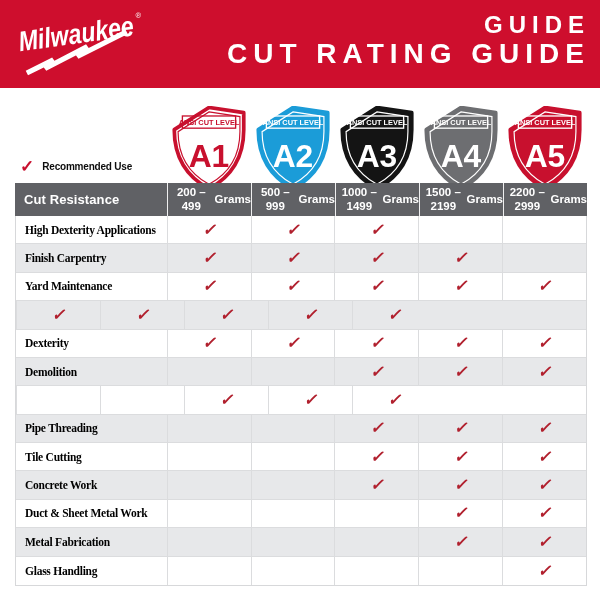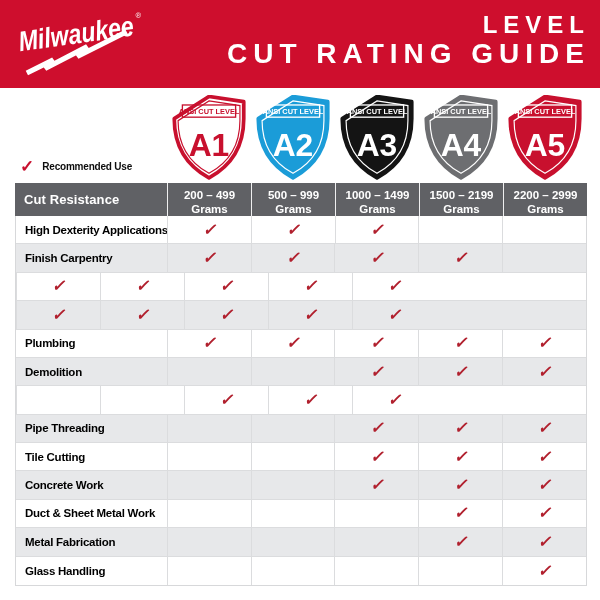--- a/index.html
+++ b/index.html
@@ -25,21 +25,21 @@
     font-size:24px; font-weight:bold; letter-spacing:6px; margin-right:-6px;
     line-height:26px;
   }
   #banner-title .t2 {
     font-size:28px; font-weight:bold; letter-spacing:6px; margin-right:-6px;
     line-height:31px;
   }
 
   
   .shield {
-    position:absolute; top:95px; width:74px; height:85px;
+    position:absolute; top:106px; width:74px; height:85px;
   }
   .shield svg { display:block; }
 
   
   #legend {
     position:absolute; left:20px; top:155px;
     display:flex; align-items:center; gap:8px; height:22px;
   }
   #legend .chk { font-size:17px; font-weight:bold; line-height:1; }
   #legend .lbl { font-size:10px; font-weight:bold; color:#0d0d0d; letter-spacing:-0.2px; }
@@ -51,53 +51,53 @@
   }
   #header-row {
     display:flex; height:33px; color:#fff;
     margin:0 -1px; 
   }
   #corner-cell {
     width:152px; display:flex; align-items:center;
     padding-left:9px; font-size:13px; font-weight:bold; letter-spacing:0.1px;
   }
   .hcell {
-    width:84px; display:flex; flex-direction:column;
-    align-items:center; justify-content:flex-end;
+    width:84px; display:flex; flex-direction:row;
+    align-items:center; justify-content:space-between;
     font-size:11.5px; font-weight:bold; line-height:13.5px;
     border-left:1px solid rgba(255,255,255,0.9);
     text-align:center;
   }
   .trow { display:flex; height:28.38px; border-bottom:1px solid #dbdcde; background:#fff; }
   .trow:last-child { border-bottom:none; }
   .trow.alt { background:#e7e8ea; }
   .rlabel {
     width:151px; display:flex; align-items:center;
     padding-left:9px; font-size:11.5px; font-weight:bold;
-    color:#000; letter-spacing:-0.25px; white-space:nowrap;
+    color:#000; letter-spacing:-0.25px; white-space:nowrap;font-family:Liberation Serif, serif;
   }
   .ccell {
     width:84px; display:flex; align-items:center; justify-content:center;
     border-left:1px solid #dbdcde;
     font-size:16px; font-weight:bold; font-style:italic; line-height:1;
   }
 </style>
 </head>
 <body>
 
 <div id="banner" style="background: rgb(206, 14, 45);">
   <svg id="logo" width="140" height="74" viewBox="0 0 150 78">
     <g transform="rotate(-8 72 38)">
       <text x="70" y="38" text-anchor="middle" font-size="30" font-weight="bold" font-style="italic" fill="#ffffff" textLength="124" lengthAdjust="spacingAndGlyphs">Milwaukee</text>
       <text x="136" y="20" font-size="8" fill="#ffffff">®</text>
       <path d="M12,62 L42,52 L32,60 L80,43 L68,52 L124,33" stroke="#ffffff" stroke-width="5.5" fill="none" stroke-linecap="butt"></path>
     </g>
   </svg>
   <div id="banner-title">
-    <div class="t1">LEVEL</div>
+    <div class="t1">GUIDE</div>
     <div class="t2">CUT RATING GUIDE</div>
   </div>
 </div>
 
 <div id="shields">
     <div class="shield" style="left: 172px;">
       <svg width="74" height="85" viewBox="0 0 100 115">
         <path d="M50,2 L97,9 L97,32 C97,67 83,94 50,112 C17,94 3,67 3,32 Z" fill="#ffffff" stroke="#c8102e" stroke-width="5" stroke-linejoin="round"></path>
         <path d="M50,2 L97,9 L97,32 C97,67 83,94 50,112 C17,94 3,67 3,32 Z" fill="none" stroke="#c8102e" stroke-width="1.8" transform="translate(50,57) scale(0.89) translate(-50,-57)"></path>
         <rect x="14" y="13.5" width="72" height="16.5" fill="none" stroke="#c8102e" stroke-width="1.8"></rect>
@@ -184,35 +184,36 @@
       </div>
       <div class="trow alt">
         <div class="rlabel">Finish Carpentry</div>
         <div class="ccell" style="color:#b1202e">✓</div>
         <div class="ccell" style="color:#b1202e">✓</div>
         <div class="ccell" style="color:#b1202e">✓</div>
         <div class="ccell" style="color:#b1202e">✓</div>
         <div class="ccell" style="color:#b1202e"></div>
       </div>
       <div class="trow">
-        <div class="ccell" style="color:#b1202e">✓</div>
-        <div class="ccell" style="color:#b1202e">✓</div>
-        <div class="ccell" style="color:#b1202e">✓</div>
-        <div class="ccell" style="color:#b1202e">✓</div>
-        <div class="ccell" style="color:#b1202e">✓</div>
-      </div>
-      <div class="trow alt">
-        <div class="ccell" style="color:#b1202e">✓</div>
-        <div class="ccell" style="color:#b1202e">✓</div>
-        <div class="ccell" style="color:#b1202e">✓</div>
-        <div class="ccell" style="color:#b1202e">✓</div>
-        <div class="ccell" style="color:#b1202e">✓</div>
-      </div>
-      <div class="trow">
-        <div class="rlabel">Plumbing</div>
+        <div class="rlabel">Yard Maintenance</div>
+        <div class="ccell" style="color:#b1202e">✓</div>
+        <div class="ccell" style="color:#b1202e">✓</div>
+        <div class="ccell" style="color:#b1202e">✓</div>
+        <div class="ccell" style="color:#b1202e">✓</div>
+        <div class="ccell" style="color:#b1202e">✓</div>
+      </div>
+      <div class="trow alt">
+        <div class="ccell" style="color:#b1202e">✓</div>
+        <div class="ccell" style="color:#b1202e">✓</div>
+        <div class="ccell" style="color:#b1202e">✓</div>
+        <div class="ccell" style="color:#b1202e">✓</div>
+        <div class="ccell" style="color:#b1202e">✓</div>
+      </div>
+      <div class="trow">
+        <div class="rlabel">Dexterity</div>
         <div class="ccell" style="color:#b1202e">✓</div>
         <div class="ccell" style="color:#b1202e">✓</div>
         <div class="ccell" style="color:#b1202e">✓</div>
         <div class="ccell" style="color:#b1202e">✓</div>
         <div class="ccell" style="color:#b1202e">✓</div>
       </div>
       <div class="trow alt">
         <div class="rlabel">Demolition</div>
         <div class="ccell" style="color:#b1202e"></div>
         <div class="ccell" style="color:#b1202e"></div>

